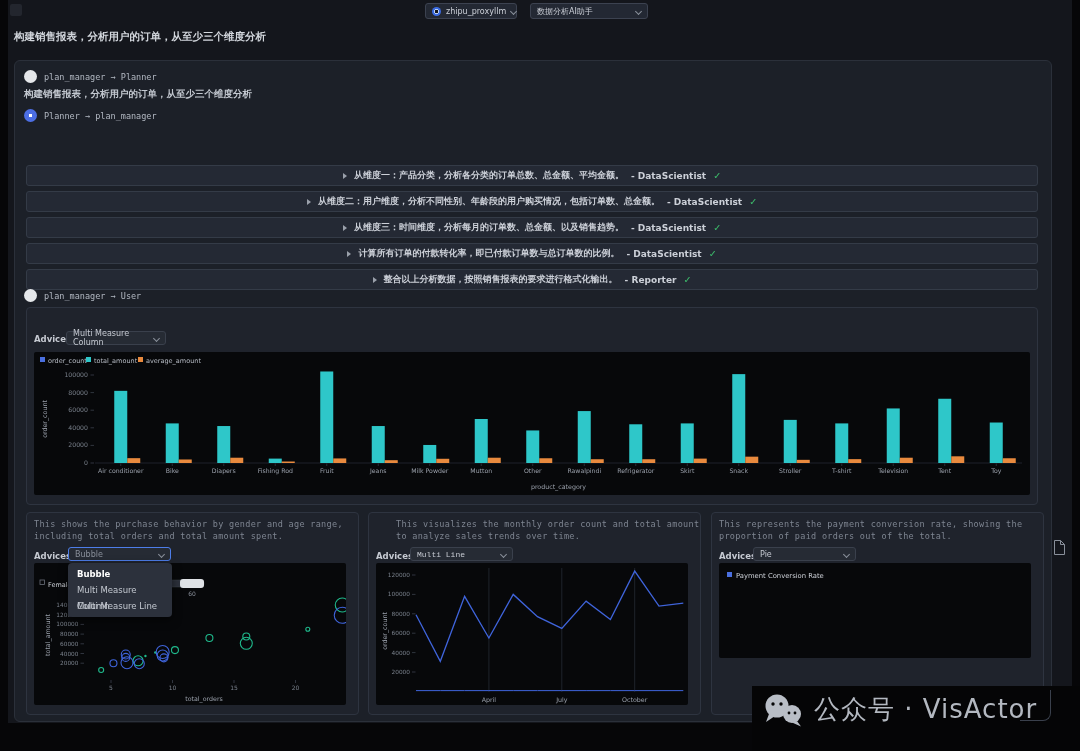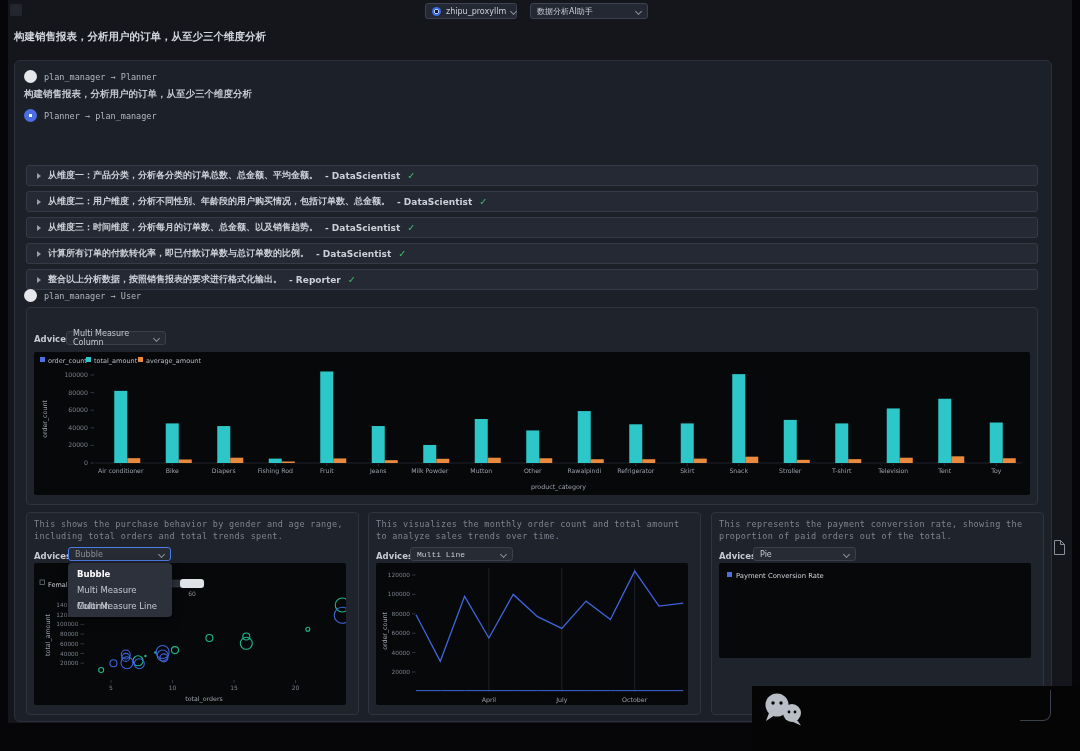--- a/index.html
+++ b/index.html
@@ -16,21 +16,21 @@
   .chev{margin-left:auto;width:4px;height:4px;border-right:1px solid #8a909b;border-bottom:1px solid #8a909b;
         transform:rotate(45deg);flex:0 0 auto;}
   .query{color:#d3d7dd;font-size:10.5px;font-weight:600;}
   .card{left:14px;top:60px;width:1036px;height:660px;background:#1c2028;border:1px solid #2b303a;border-radius:6px;}
   .hdr{display:flex;align-items:center;gap:7px;color:#b2b8c2;font-size:8.5px;text-align:right;}
   .avatar{width:13px;height:13px;border-radius:50%;flex:0 0 auto;}
   .av-light{background:#e5e7ea;}
   .av-blue{background:radial-gradient(circle at 50% 50%, #ffffff 0 1.5px, #4c6ee4 1.6px);}
   .msg-text{color:#c3c8d0;font-size:9.5px;font-weight:600;white-space:pre-wrap;line-height:14px;}
   .task-row{background:#242934;border:1px solid #343b47;border-radius:3px;display:flex;align-items:center;
-            padding:0 10px;gap:7px;height:19px;margin-bottom:5px;}
+            padding:0 10px;gap:7px;height:19px;margin-bottom:5px;justify-content:center;}
   .caret{width:0;height:0;border-left:4.5px solid #9aa0aa;border-top:3px solid transparent;border-bottom:3px solid transparent;flex:0 0 auto;}
   .task-text{color:#ccd0d8;font-size:9px;font-weight:600;}
   .task-agent{color:#ccd0d8;font-size:9px;font-weight:600;}
   .task-check{color:#3cb96a;font-size:9.5px;font-weight:700;}
   .panel{background:#1f232c;border:1px solid #2e3440;border-radius:4px;}
   .desc{color:#7e8591;font-size:8.5px;letter-spacing:.3px;line-height:11.5px;}
   .advices{color:#c6cad2;font-size:8.5px;font-weight:600;}
   .select{background:#262b34;border:1px solid #3a404c;border-radius:3px;display:flex;align-items:center;
           height:14px;padding:0 6px;gap:4px;color:#c6cad2;font-size:8px;cursor:pointer;box-sizing:border-box;}
   .select.focused{border-color:#4d7de9;color:#8a909b;}
@@ -211,21 +211,21 @@
       <rect x="904.25" y="46.75999999999999" width="13" height="64.24000000000001" fill="#2ec7c9"></rect>
       <rect x="917.25" y="104.312" width="13" height="6.688000000000001" fill="#e98a3e"></rect>
       <line x1="962.25" y1="111.5" x2="962.25" y2="114" stroke="#3a404b" stroke-width="0.7"></line>
       <text x="962.25" y="121" font-size="6.2" fill="#9aa0ab" text-anchor="middle">Toy</text>
       <rect x="955.75" y="70.52" width="13" height="40.480000000000004" fill="#2ec7c9"></rect>
       <rect x="968.75" y="106.248" width="13" height="4.752" fill="#e98a3e"></rect>
       <text x="524.5" y="137" font-size="6.3" fill="#9aa0ab" text-anchor="middle">product_category</text>
     </svg>
 
   <div class="abs panel" style="left:26px;top:512px;width:333px;height:203px;box-sizing:border-box;"></div>
-  <div class="abs desc mono" style="left:34px;top:519px;width:312px;">This shows the purchase behavior by gender and age range, including total orders and total trends spent.</div>
+  <div class="abs desc mono" style="left:34px;top:519px;width:312px;">This shows the purchase behavior by gender and age range, including total orders and total amount spent.</div>
   <div class="abs advices" style="left:34px;top:551px;">Advices</div>
   <div class="abs select focused" style="left:68px;top:547px;width:103px;">
     <span>Bubble</span>
     <span class="chev"></span>
   </div>
   <svg class="abs chart" id="bubble-svg" style="left:34px;top:563px;" width="312" height="142">
       <rect x="6" y="17" width="4.5" height="4.5" fill="none" stroke="#6b717c" stroke-width="0.8"></rect>
       <text x="14" y="23.5" font-size="6.5" fill="#cfd3da" text-anchor="start">Female</text>
       <rect x="86" y="17" width="84" height="7" rx="3" fill="#2c313b" stroke="#3f454f" stroke-width="0.5"></rect>
       <rect x="146" y="16" width="24" height="9" rx="3" fill="#dfe2e6"></rect>
@@ -275,21 +275,21 @@
       <circle cx="129.89000000000001" cy="94.86500000000001" r="4" fill="none" stroke="#3f64db" stroke-width="1.1"></circle>
       <circle cx="308.24" cy="52.185" r="8" fill="none" stroke="#3f64db" stroke-width="1.1"></circle>
     </svg>
   <div class="abs menu" id="p1-menu" style="left:68px;top:563px;width:104px;">
       <div class="menu-item sel">Bubble</div>
       <div class="menu-item">Multi Measure Column</div>
       <div class="menu-item">Multi Measure Line</div>
     </div>
 
   <div class="abs panel" style="left:368px;top:512px;width:333px;height:203px;box-sizing:border-box;"></div>
-  <div class="abs desc mono" style="left:376px;top:519px;width:312px;">This visualizes the monthly order count and total amount to analyze sales trends over time.</div>
+  <div class="abs desc mono" style="left:396px;top:519px;width:312px;">This visualizes the monthly order count and total amount to analyze sales trends over time.</div>
   <div class="abs advices" style="left:376px;top:551px;">Advices</div>
   <div class="abs select" style="left:410px;top:547px;width:103px;font-family:Liberation Mono, monospace;">
     <span>Multi Line</span>
     <span class="chev"></span>
   </div>
   <svg class="abs chart" id="line-svg" style="left:376px;top:563px;" width="312" height="142">
       <line x1="112.9" y1="5" x2="112.9" y2="129" stroke="#1f242c" stroke-width="1"></line>
       <text x="112.9" y="139" font-size="6.3" fill="#9aa0ab" text-anchor="middle">April</text>
       <line x1="185.8" y1="5" x2="185.8" y2="129" stroke="#1f242c" stroke-width="1"></line>
       <text x="185.8" y="139" font-size="6.3" fill="#9aa0ab" text-anchor="middle">July</text>
@@ -339,14 +339,15 @@
         <circle cx="30" cy="21" r="9"></circle>
         <path d="M35 28 L39 33.5 L30 29.5 Z"></path>
       </g>
       <g fill="#050506">
         <circle cx="11" cy="11" r="1.7"></circle>
           <circle cx="19" cy="11" r="1.7"></circle>
         <circle cx="27" cy="20" r="1.4"></circle>
           <circle cx="33" cy="20" r="1.4"></circle>
       </g>
     </svg>
+    <span>公众号 · VisActor</span>
   </div>
 </div>
 
 </body></html>

